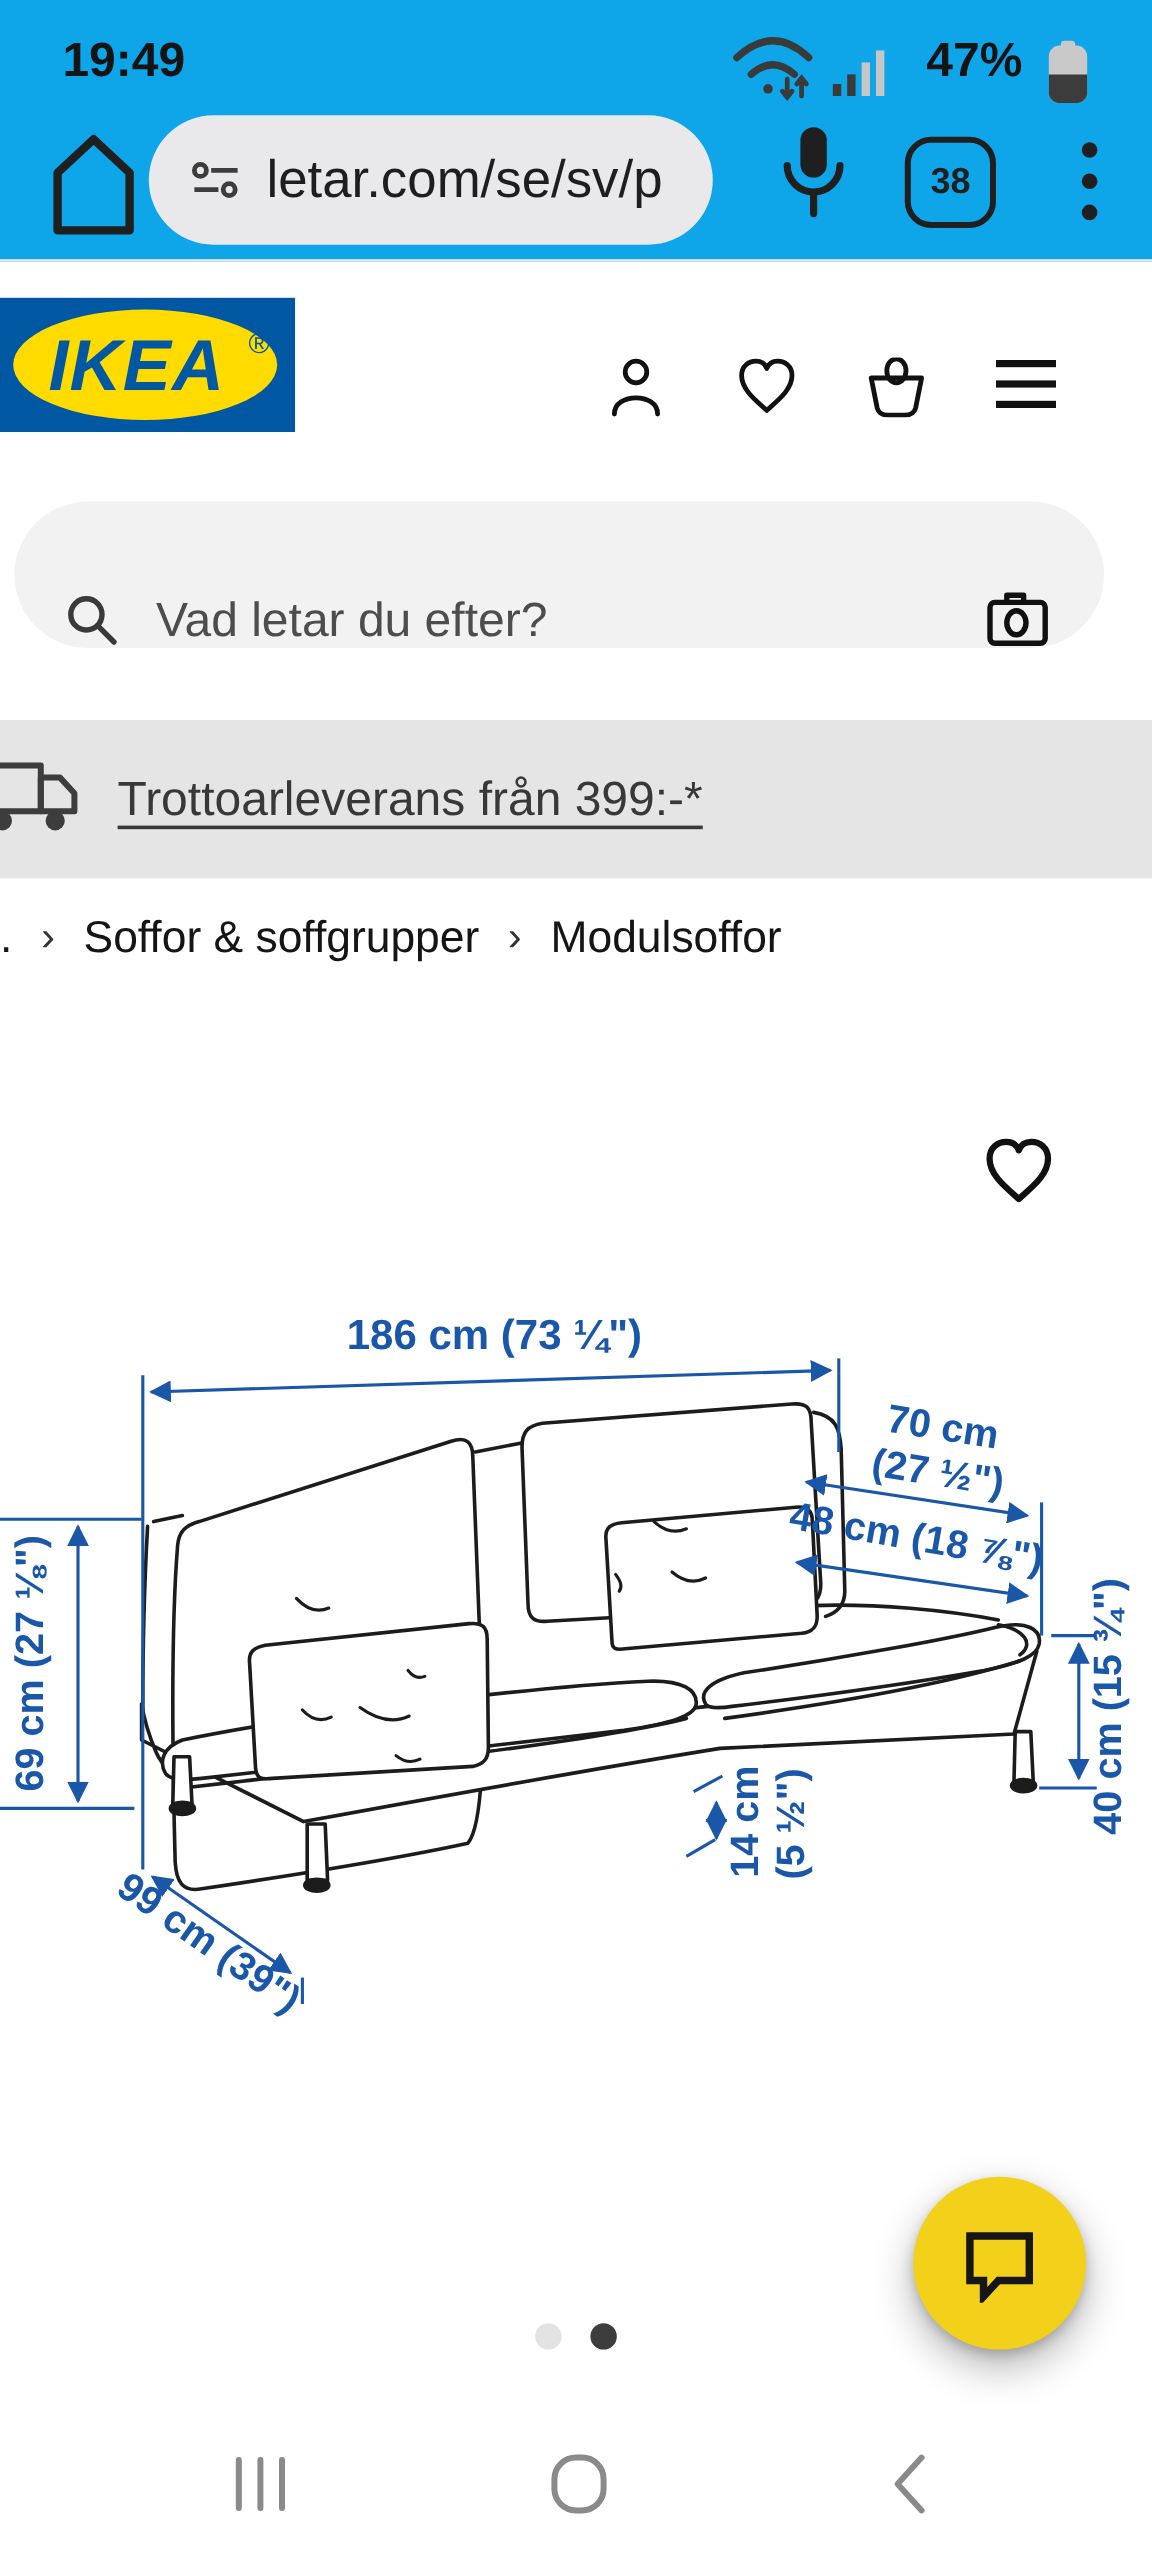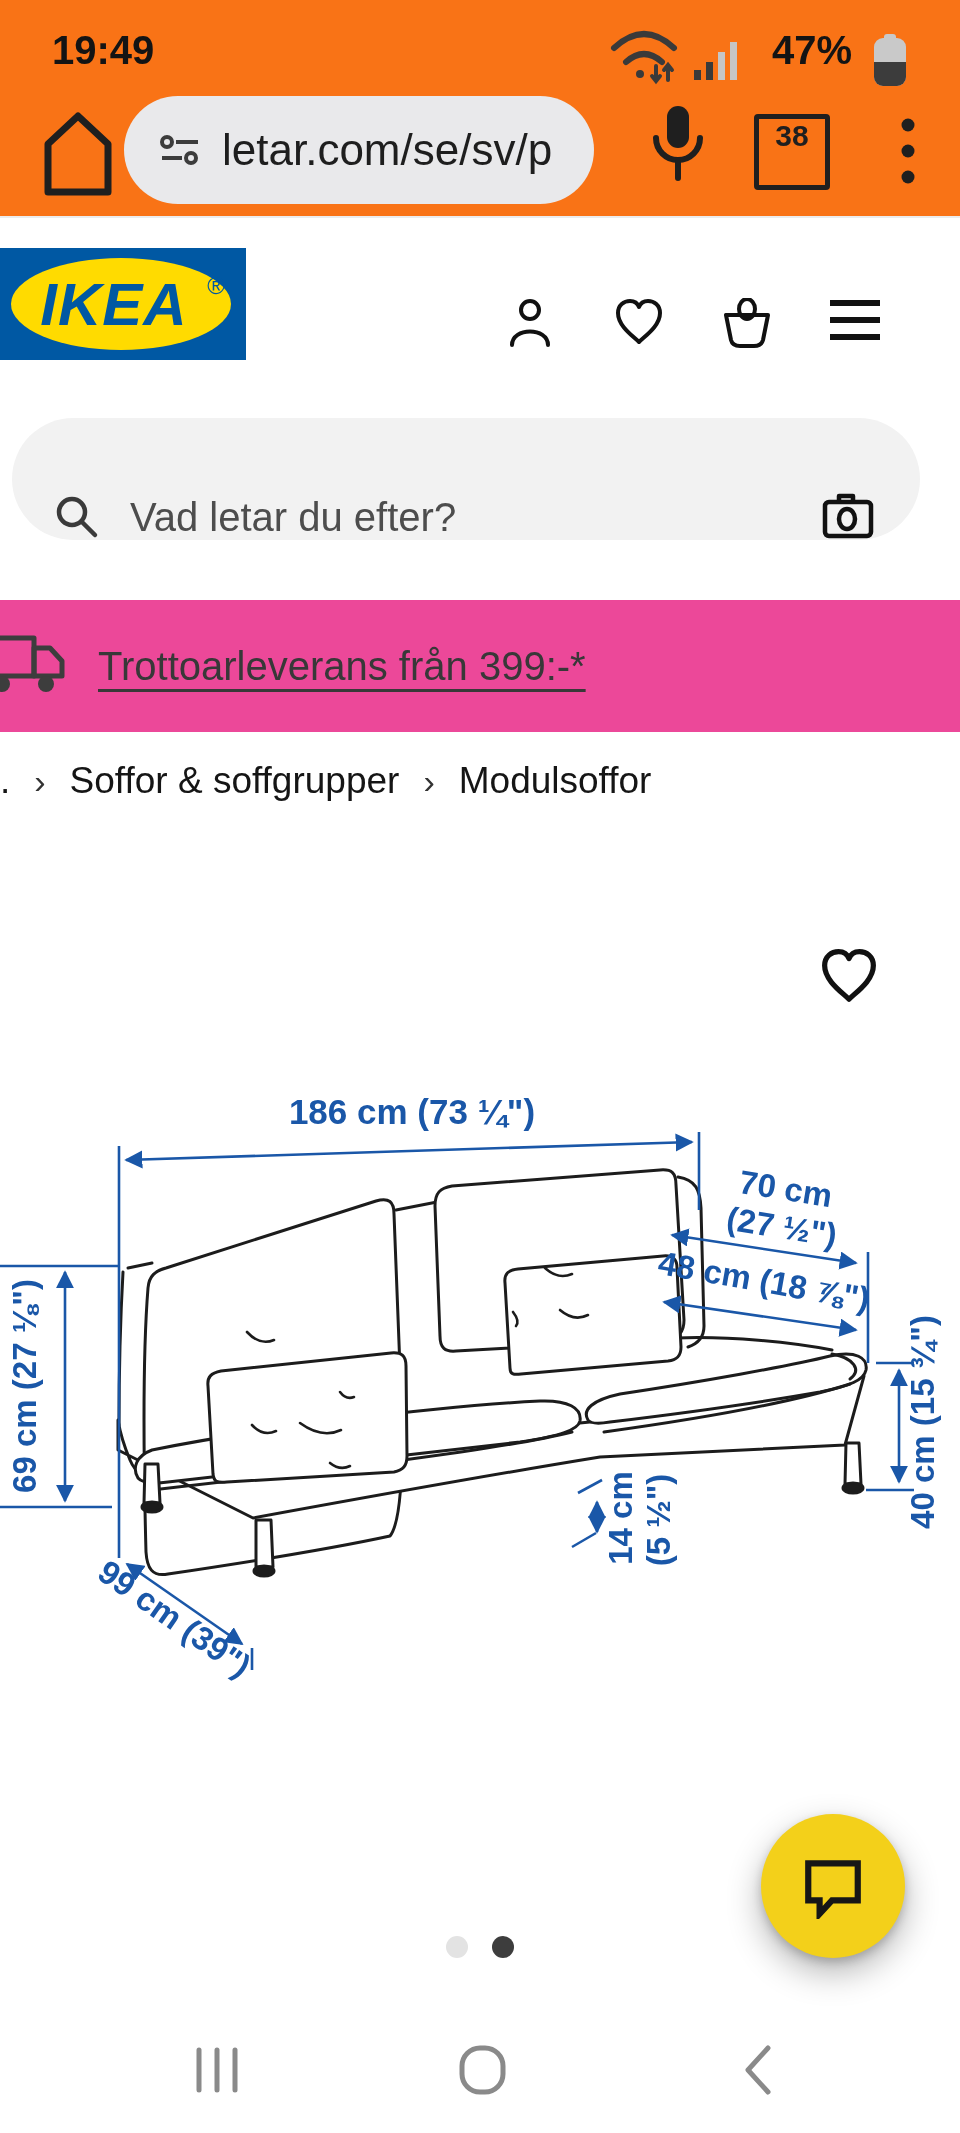--- a/index.html
+++ b/index.html
@@ -1,49 +1,49 @@
 <!DOCTYPE html>
 <html><head>
 <meta charset="utf-8">
 <style>
   html,body{margin:0;padding:0;}
   body{width:960px;height:2133px;position:relative;background:#fff;
        font-family:"Liberation Sans",sans-serif;overflow:hidden;color:#111;}
   .abs{position:absolute;}
 
   
-  .phone-top{left:0;top:0;width:960px;height:216px;background:#f97316;border-bottom:2px solid #ececec;}
+  .phone-top{left:0;top:0;width:960px;height:216px;background:#0ea5e9;border-bottom:2px solid #ececec;}
   .status-time{left:52px;top:28px;font-size:40px;font-weight:bold;color:#141414;}
   .status-icons{right:40px;top:22px;}
   .battery-pct{font-size:40px;font-weight:bold;color:#141414;margin-left:18px;}
 
   .home-btn{left:36px;top:106px;}
   .url-pill{left:124px;top:96px;width:470px;height:108px;background:#e9e9eb;border-radius:54px;
             display:flex;align-items:center;overflow:hidden;}
   .tune-ic{margin-left:36px;flex:0 0 auto;}
   .url-text{margin-left:22px;font-size:44px;color:#1e1e1e;white-space:nowrap;}
   .mic-btn{left:648px;top:102px;}
-  .tab-btn{left:754px;top:114px;width:66px;height:66px;border:5px solid #1f1f1f;border-radius:4px;
-           display:flex;justify-content:center;}
+  .tab-btn{left:754px;top:114px;width:66px;height:66px;border:5px solid #1f1f1f;border-radius:22px;
+           display:flex;align-items:center;justify-content:center;}
   .tab-count{font-size:30px;font-weight:bold;color:#1f1f1f;}
   .kebab{left:900px;top:116px;}
 
   
   .ikea-logo{left:0;top:248px;}
   .hdr-ic{top:298px;}
 
   
   .search-pill{left:12px;top:418px;width:908px;height:122px;background:#f2f2f2;border-radius:61px;
                display:flex;align-items:flex-end;}
   .search-ph{margin-left:30px;font-size:40px;color:#4d4d4d;flex:1;}
   .mag-ic{margin-left:40px;flex:0 0 auto;}
   .cam-ic{margin-right:46px;flex:0 0 auto;}
 
   
-  .banner{left:0;top:600px;width:960px;height:132px;background:#ec4899;display:flex;align-items:center;overflow:hidden;}
+  .banner{left:0;top:600px;width:960px;height:132px;background:#e5e5e5;display:flex;align-items:center;overflow:hidden;}
   .truck-ic{margin-left:-12px;flex:0 0 auto;}
   .banner-link{margin-left:24px;font-size:40px;color:#383838;text-decoration:underline;
                text-underline-offset:9px;text-decoration-thickness:3px;}
 
   
   .crumbs{left:0;top:760px;width:960px;display:flex;align-items:center;gap:24px;font-size:37px;color:#151515;}
   .crumb-sep{font-size:34px;color:#333;}
 
   
   .fav-heart{left:820px;top:948px;}

